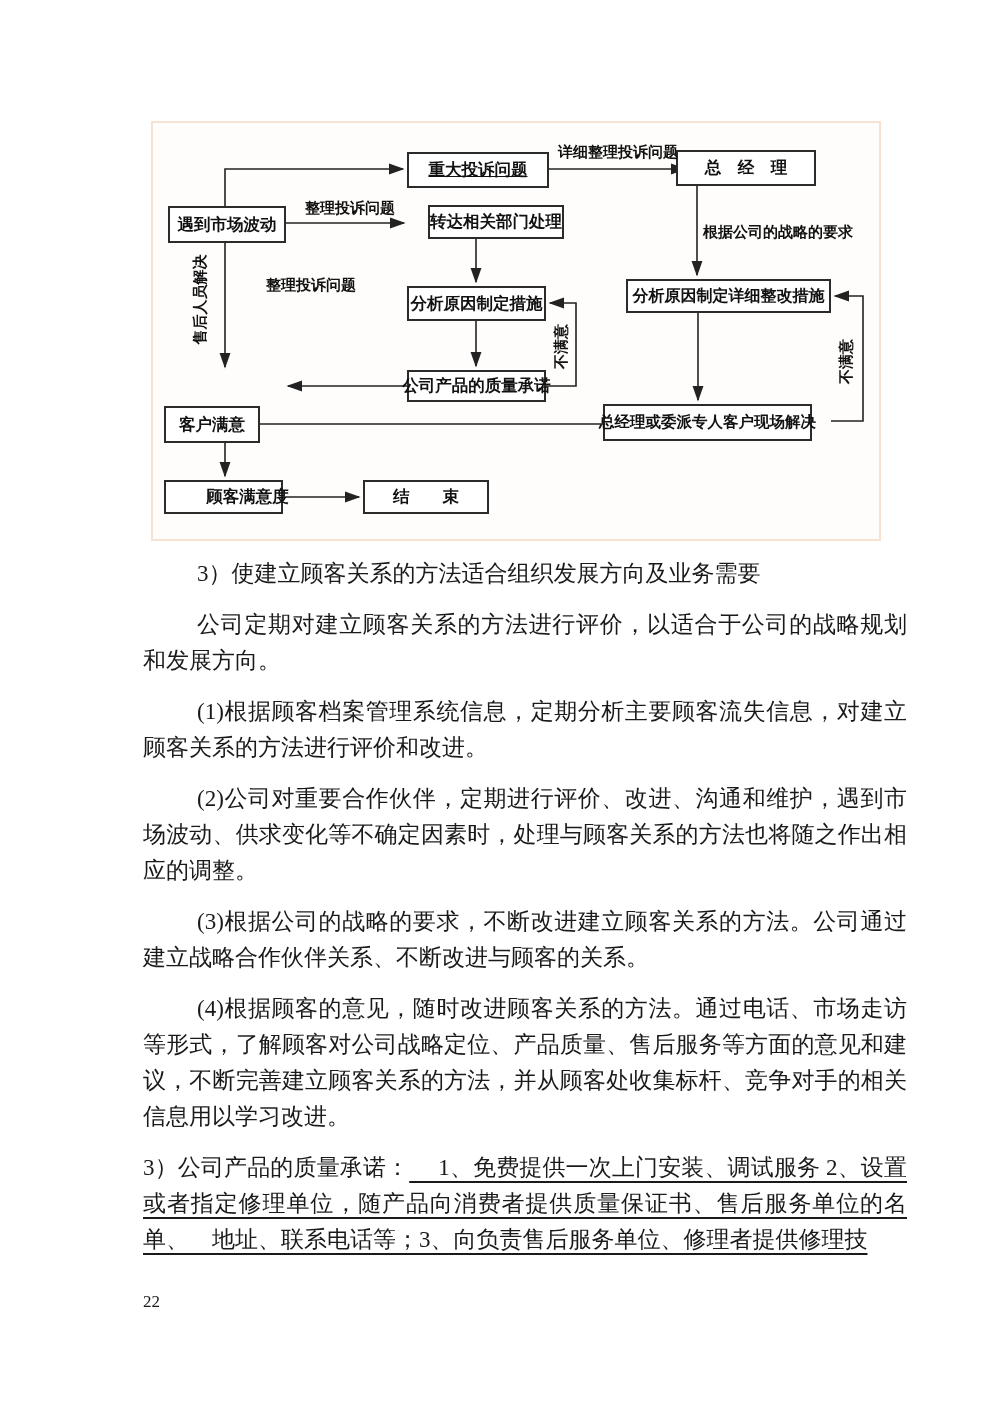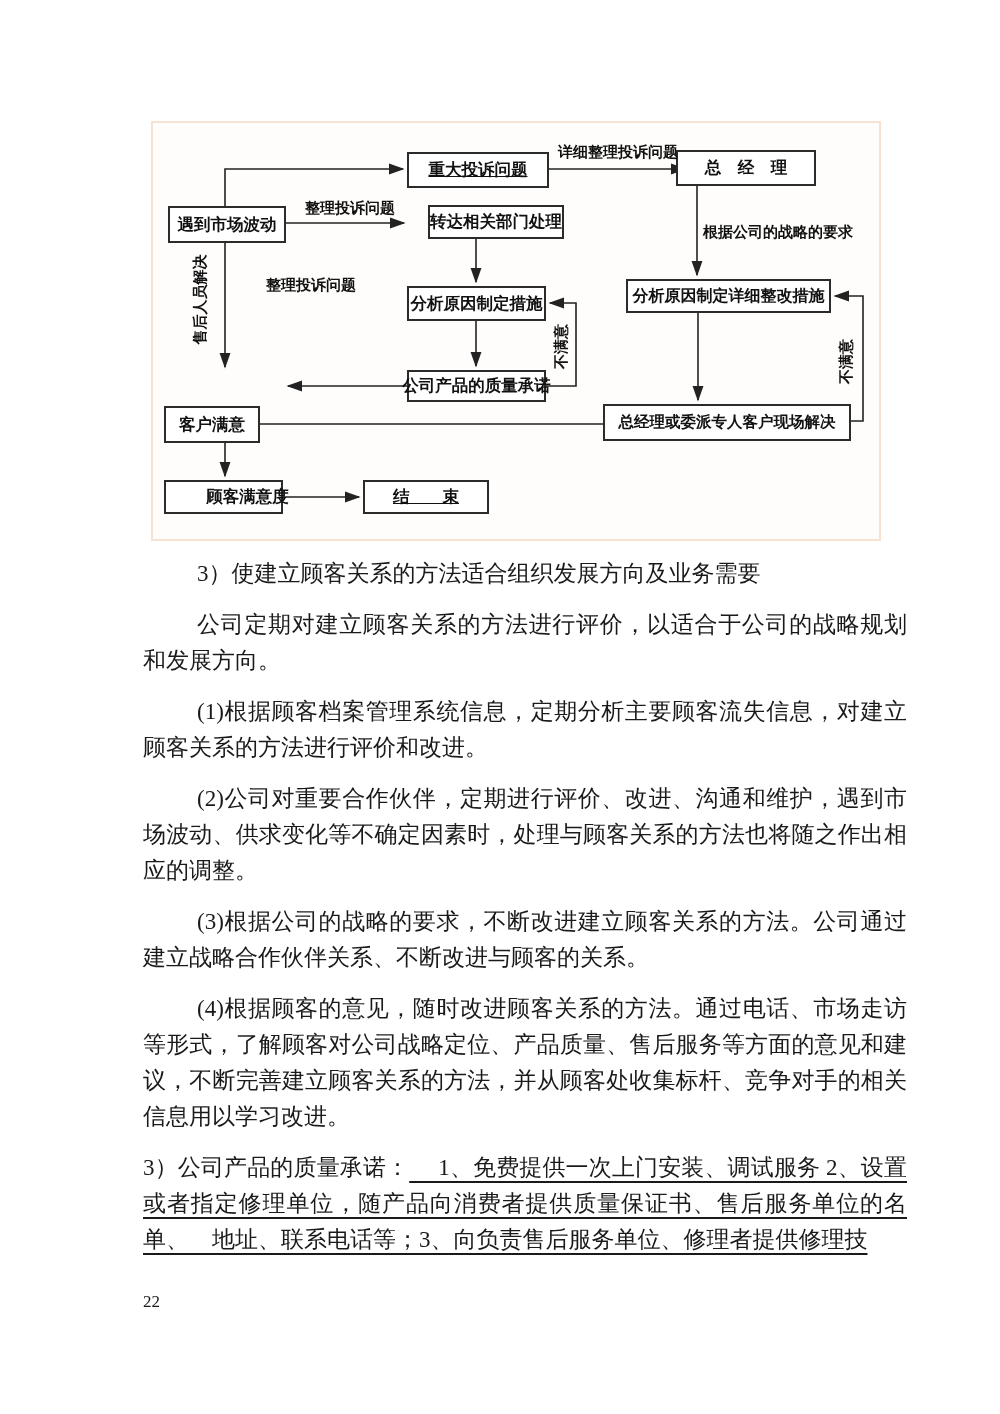--- a/index.html
+++ b/index.html
@@ -106,23 +106,23 @@
     </svg>
 
     <div class="fc-box" style="left:15px;top:83px;width:118px;height:37px;">遇到市场波动</div>
     <div class="fc-box" style="left:254px;top:29px;width:142px;height:36px;text-decoration:underline;">重大投诉问题</div>
     <div class="fc-box" style="left:512px;top:27px;width:140px;height:36px;margin-left:11px;">总　经　理</div>
     <div class="fc-box" style="left:255px;top:82px;width:136px;height:34px;margin-left:20px;">转达相关部门处理</div>
     <div class="fc-box" style="left:254px;top:163px;width:139px;height:35px;">分析原因制定措施</div>
     <div class="fc-box" style="left:473px;top:156px;width:205px;height:34px;font-size:16px;">分析原因制定详细整改措施</div>
     <div class="fc-box" style="left:254px;top:247px;width:139px;height:32px;">公司产品的质量承诺</div>
     <div class="fc-box" style="left:11px;top:252px;width:96px;height:37px;margin-top:31px;">客户满意</div>
-    <div class="fc-box" style="left:450px;top:281px;width:248px;height:37px;font-size:15.5px;">总经理或委派专人客户现场解决</div>
+    <div class="fc-box" style="left:450px;top:281px;width:209px;height:37px;font-size:15.5px;">总经理或委派专人客户现场解决</div>
     <div class="fc-box" style="left:11px;top:357px;width:119px;height:34px;padding-left:48px;">顾客满意度</div>
-    <div class="fc-box" style="left:210px;top:357px;width:126px;height:34px;text-decoration:underline;">结　　束</div>
+    <div class="fc-box" style="left:210px;top:357px;width:126px;height:34px;">结　　束</div>
 
     <div class="fc-label" style="left:152px;top:76px;">整理投诉问题</div>
     <div class="fc-label" style="left:405px;top:20px;">详细整理投诉问题</div>
     <div class="fc-label" style="left:550px;top:100px;">根据公司的战略的要求</div>
     <div class="fc-label" style="left:113px;top:153px;">整理投诉问题</div>
 
     <div class="fc-vlabel" style="left:30px;top:121px;width:34px;height:110px;">
       <span>售后人员解决</span>
     </div>
     <div class="fc-vlabel" style="left:394px;top:196px;width:28px;height:54px;">

